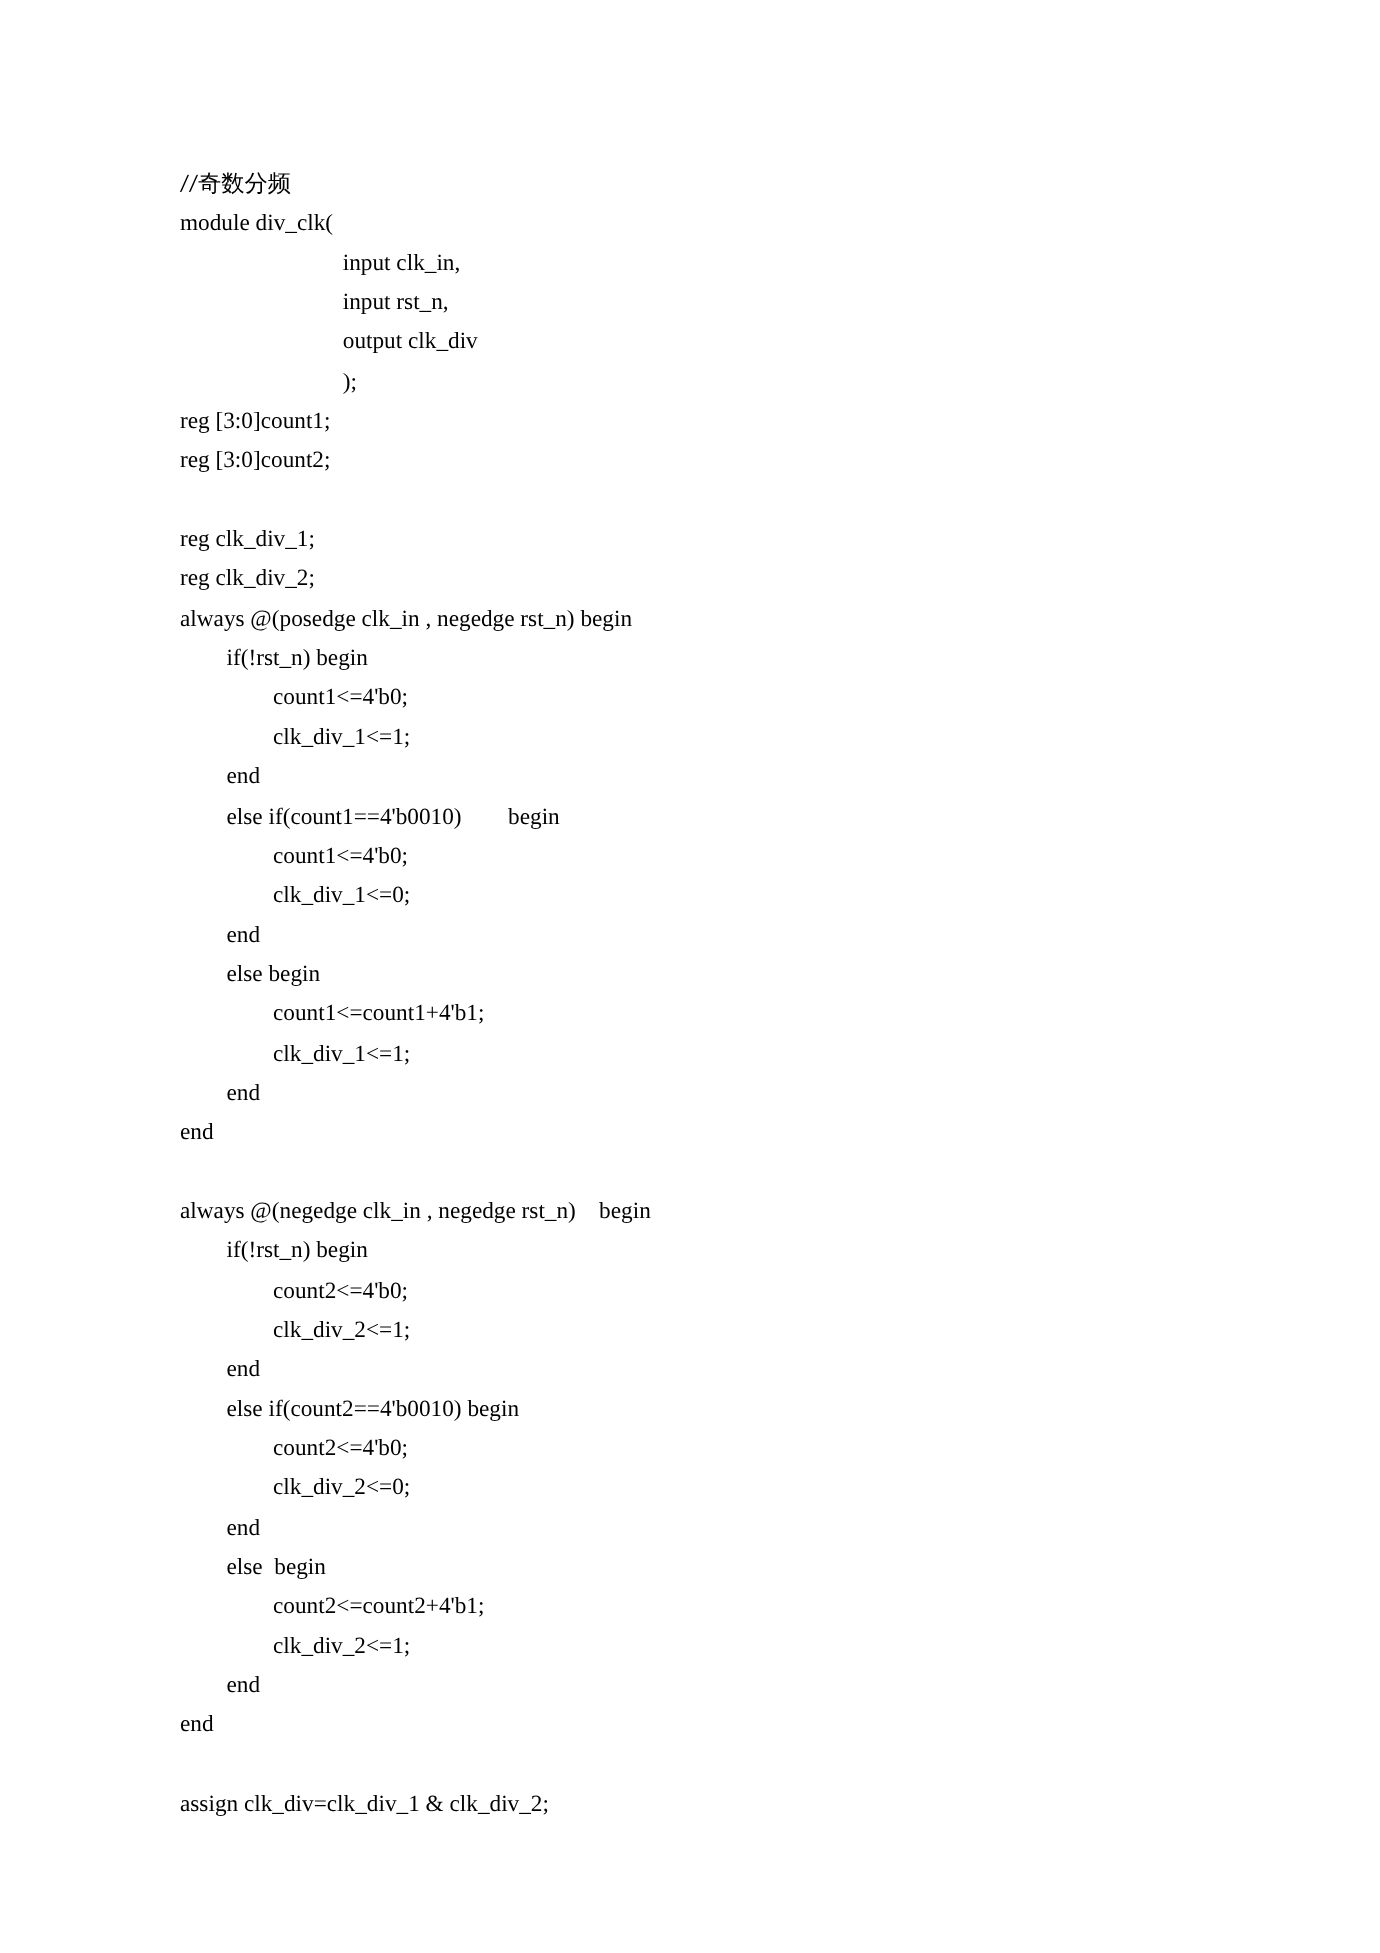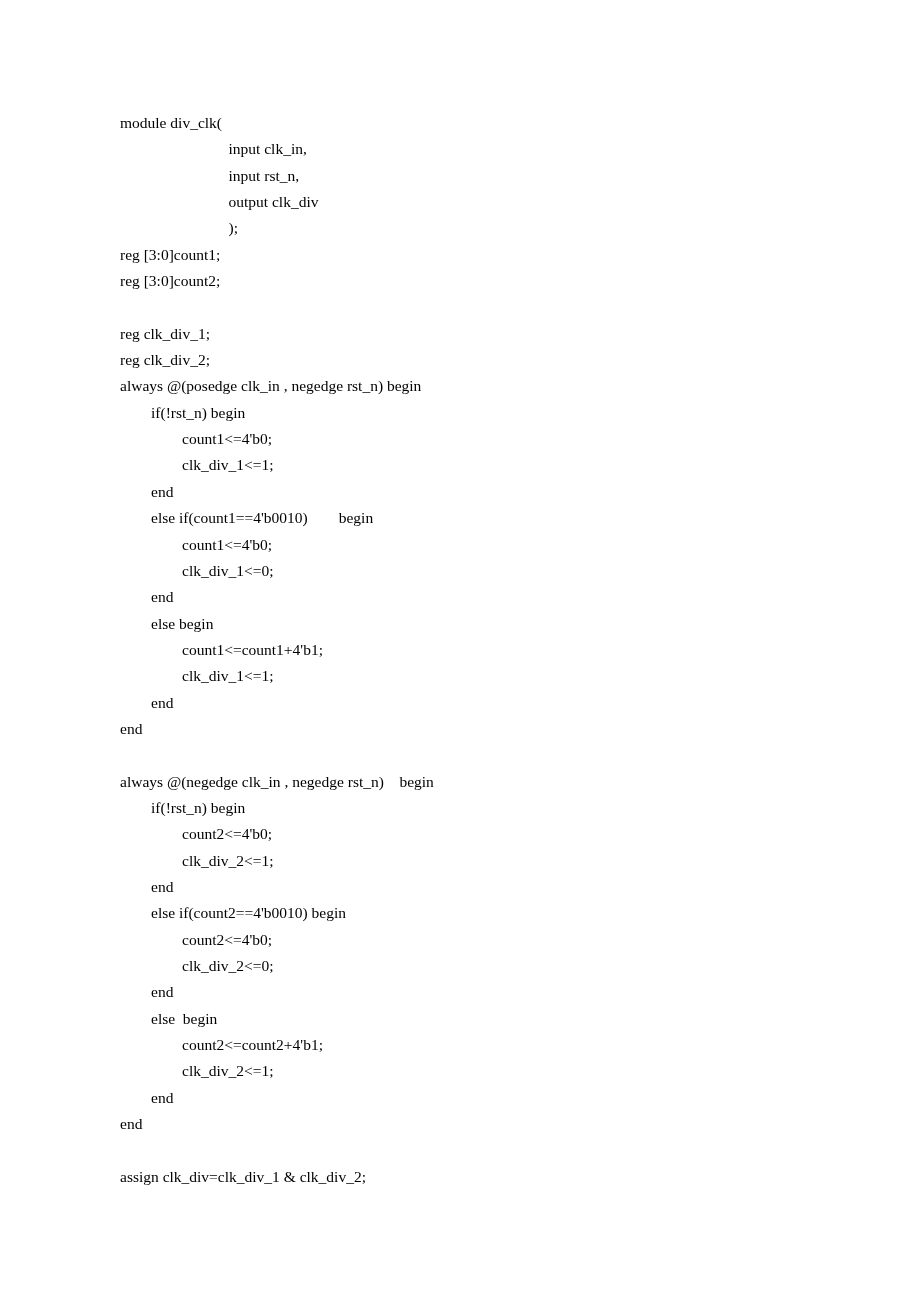--- a/index.html
+++ b/index.html
@@ -21,20 +21,21 @@
   }
   .code{
     white-space:pre;
     font-family:Liberation Serif, serif;
   }
 </style>
 </head>
 <body>
 
 <div class="page">
+  <div>//奇数分频</div>
   <div class="code">module div_clk(
                             input clk_in,
                             input rst_n,
                             output clk_div
                             );
 reg [3:0]count1;
 reg [3:0]count2;
 
 reg clk_div_1;
 reg clk_div_2;

